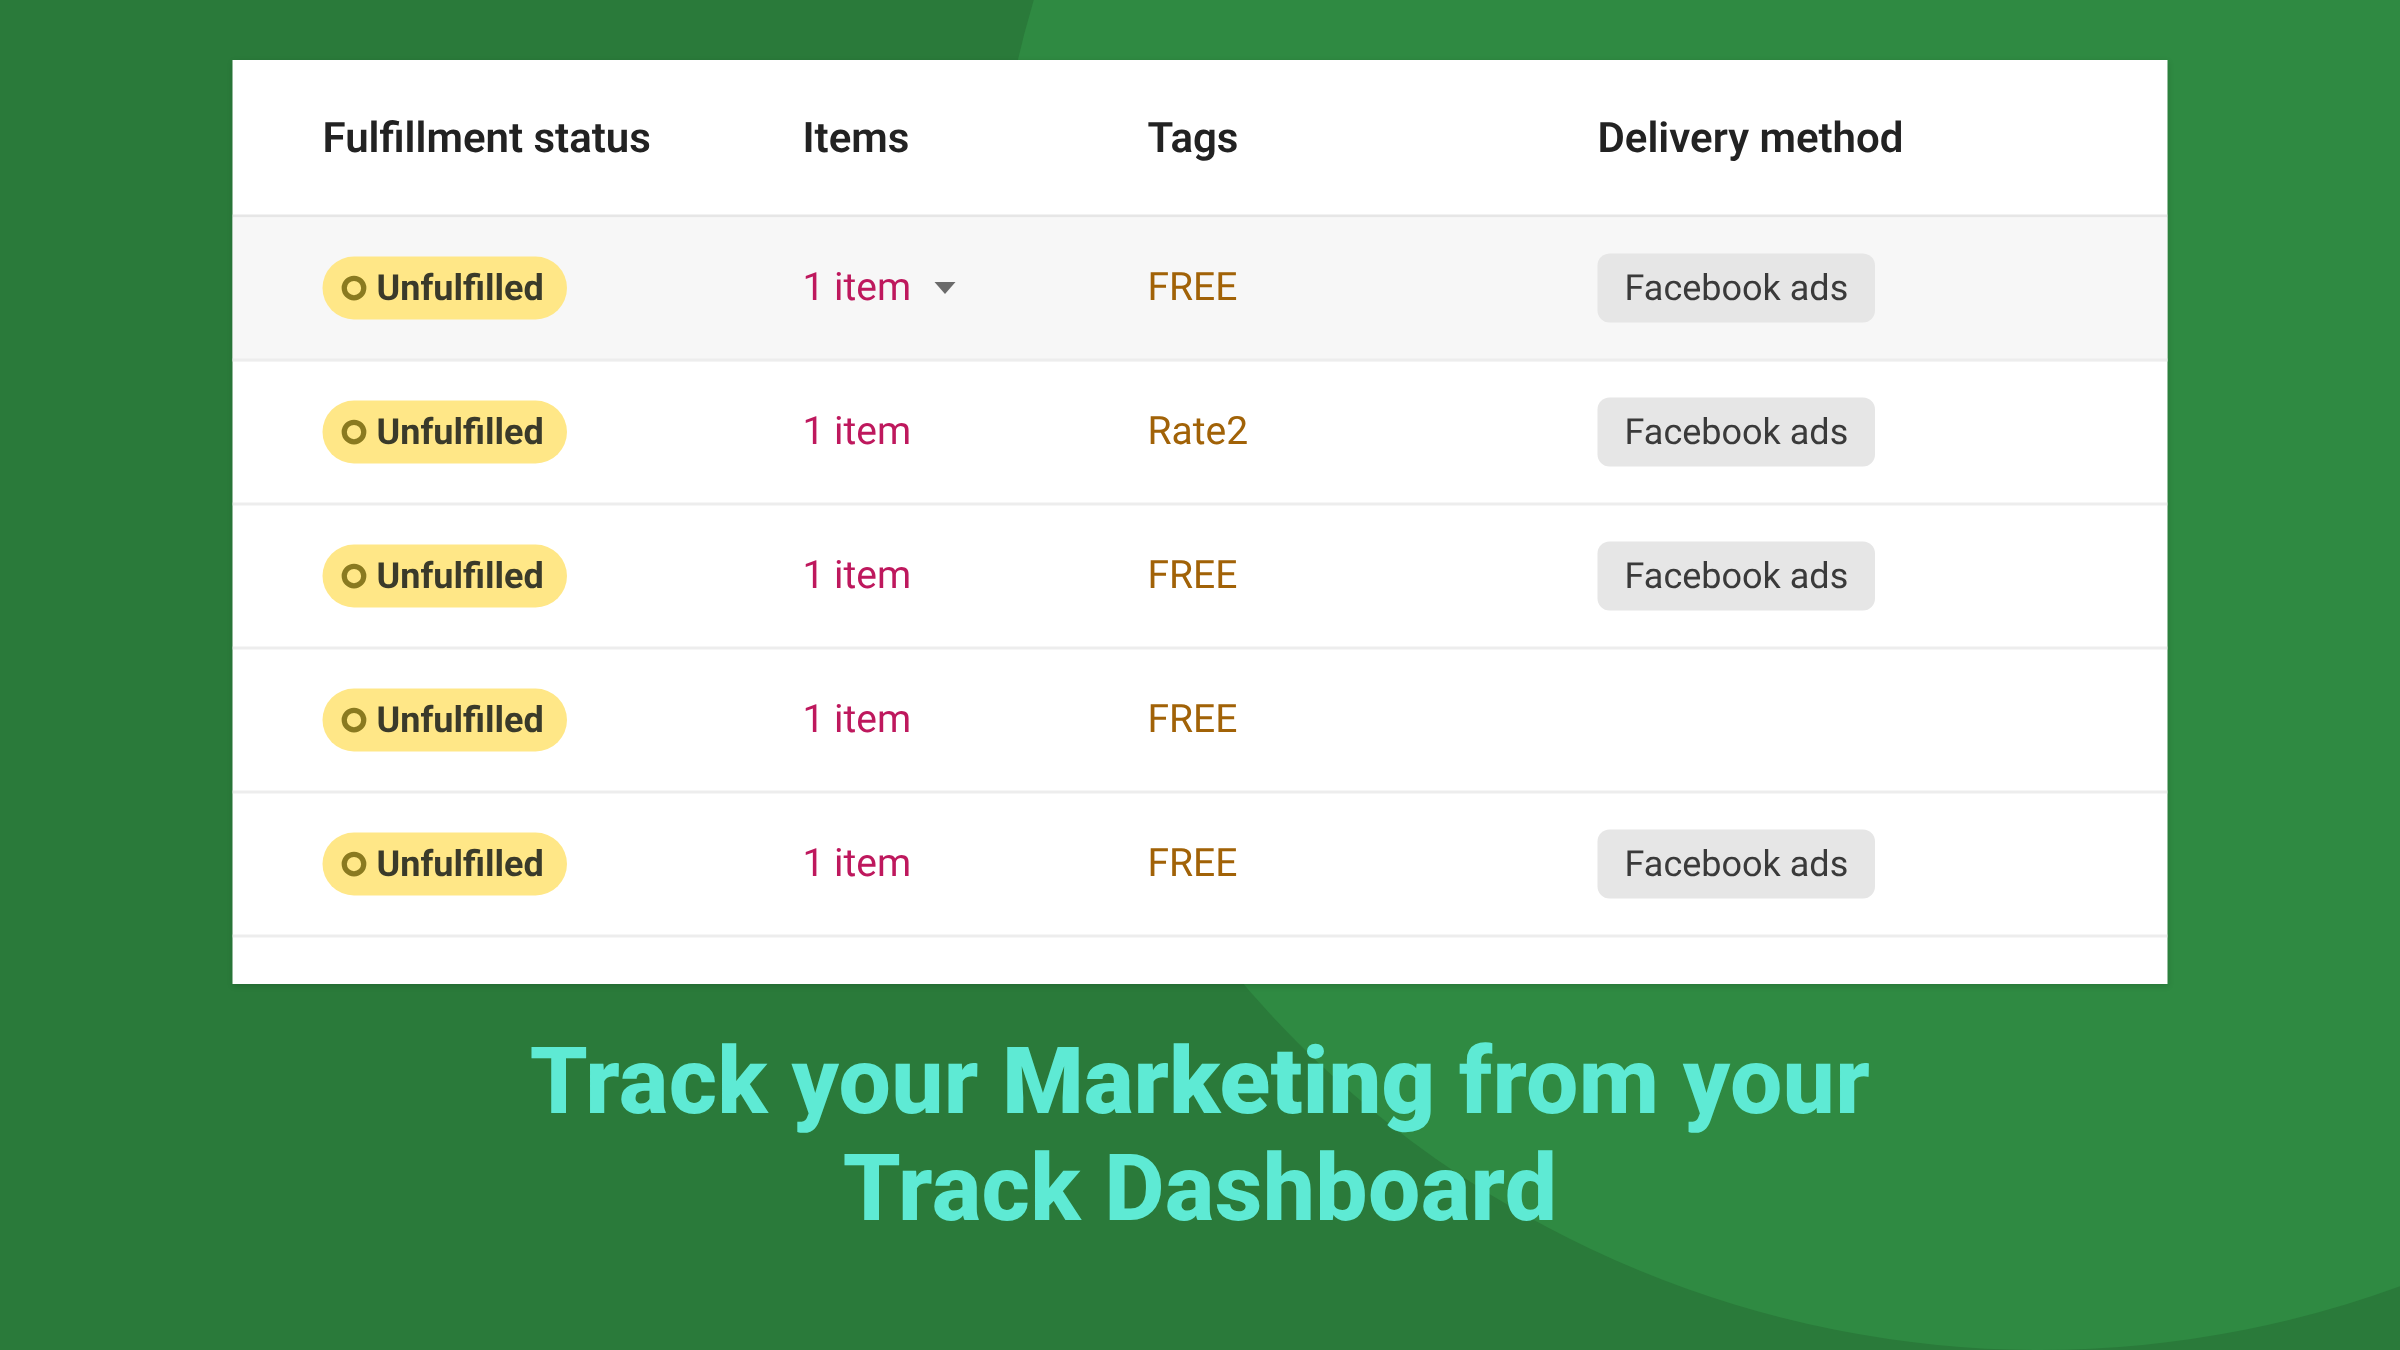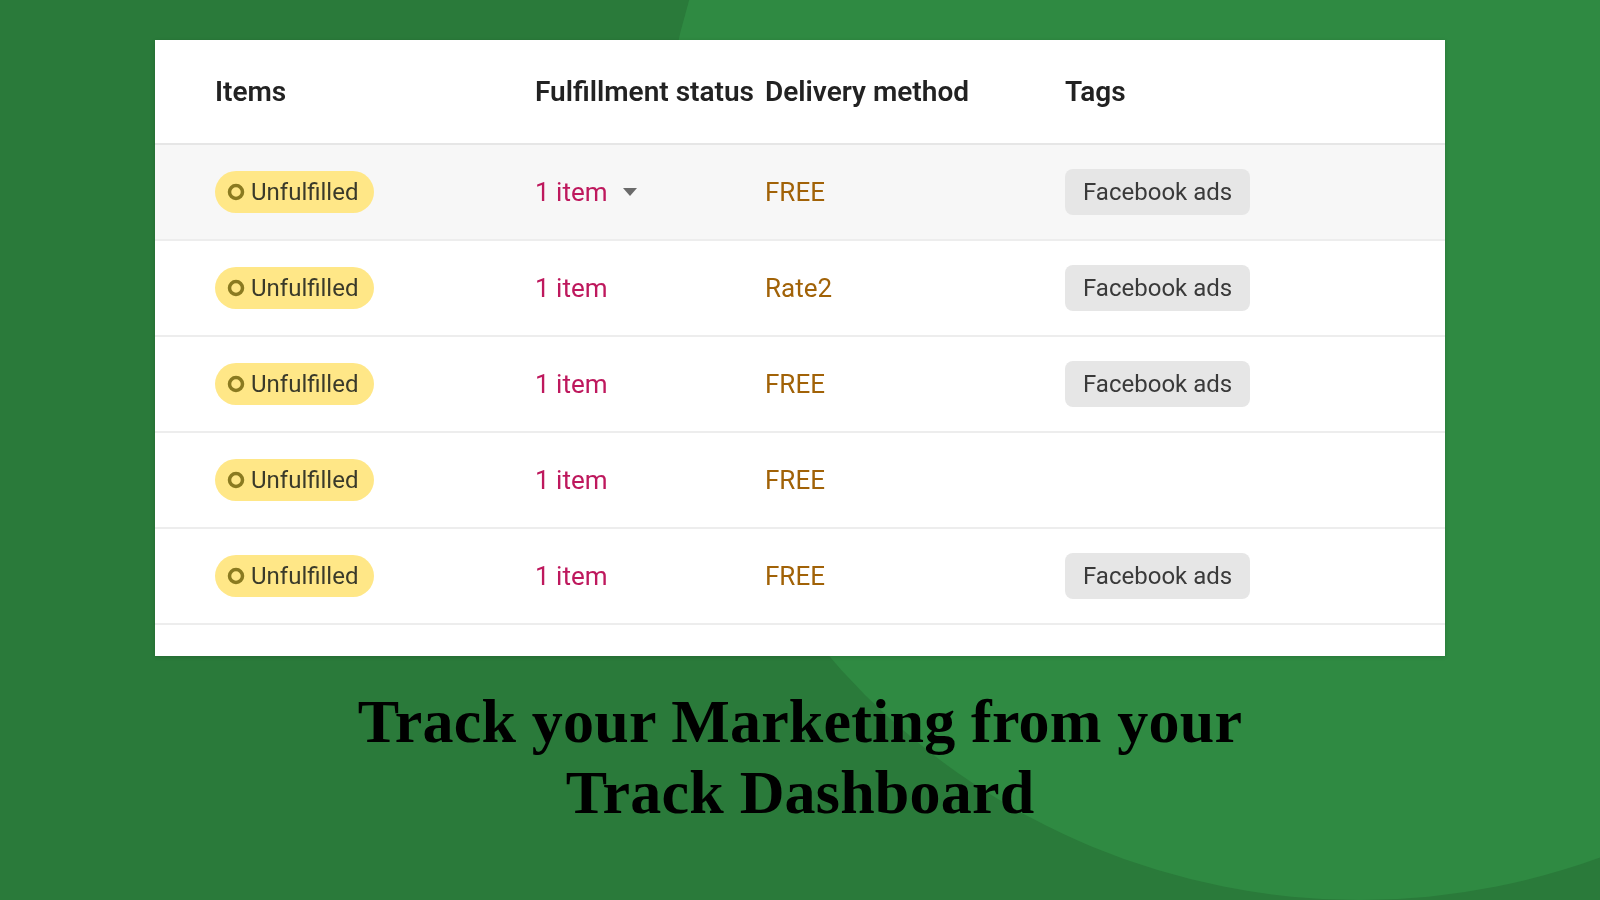--- a/index.html
+++ b/index.html
@@ -57,20 +57,21 @@
     .pill {
       display: inline-flex;
       align-items: center;
       background: #ffe787;
       color: #3a3a2a;
       border-radius: 999px;
       padding: 7px 16px 7px 12px;
       font-size: 24px;
       gap: 6px;
       width: fit-content;
+      font-weight: bold;
     }
     .pill .dot {
       display: inline-flex;
       width: 18px; height: 18px;
     }
     .pill .dot svg { width: 100%; height: 100%; }
     .items-cell {
       display: inline-flex;
       align-items: center;
       gap: 14px;
@@ -90,43 +91,42 @@
       padding: 9px 18px;
       font-size: 24px;
       width: fit-content;
     }
     .headline {
       position: absolute;
       top: 686px;
       left: 0;
       width: 1600px;
       text-align: center;
-      color: #000000;
+      color: #5eead4;
       z-index: 2;
       padding: 0 140px;
-      font-family: Liberation Serif, serif;
     }
     .headline .line {
       font-size: 62px;
       font-weight: 800;
       line-height: 1.15;
       letter-spacing: 0.2px;
     }
   </style>
 </head>
 <body>
 
 <div class="bg-arc"></div>
 
 <div class="panel">
   <div class="thead">
+    <div class="th">Fulfillment status</div>
     <div class="th">Items</div>
-    <div class="th">Fulfillment status</div>
+    <div class="th">Tags</div>
     <div class="th">Delivery method</div>
-    <div class="th">Tags</div>
   </div>
   <div class="tbody" id="tbody">
   <div class="row selected">
     <div>
       <span class="pill">
         <span class="dot">
           <svg viewBox="0 0 18 18">
                 <circle cx="9" cy="9" r="6.5" fill="none" stroke="#8a7a20" stroke-width="3.5"></circle>
               </svg>
         </span>

